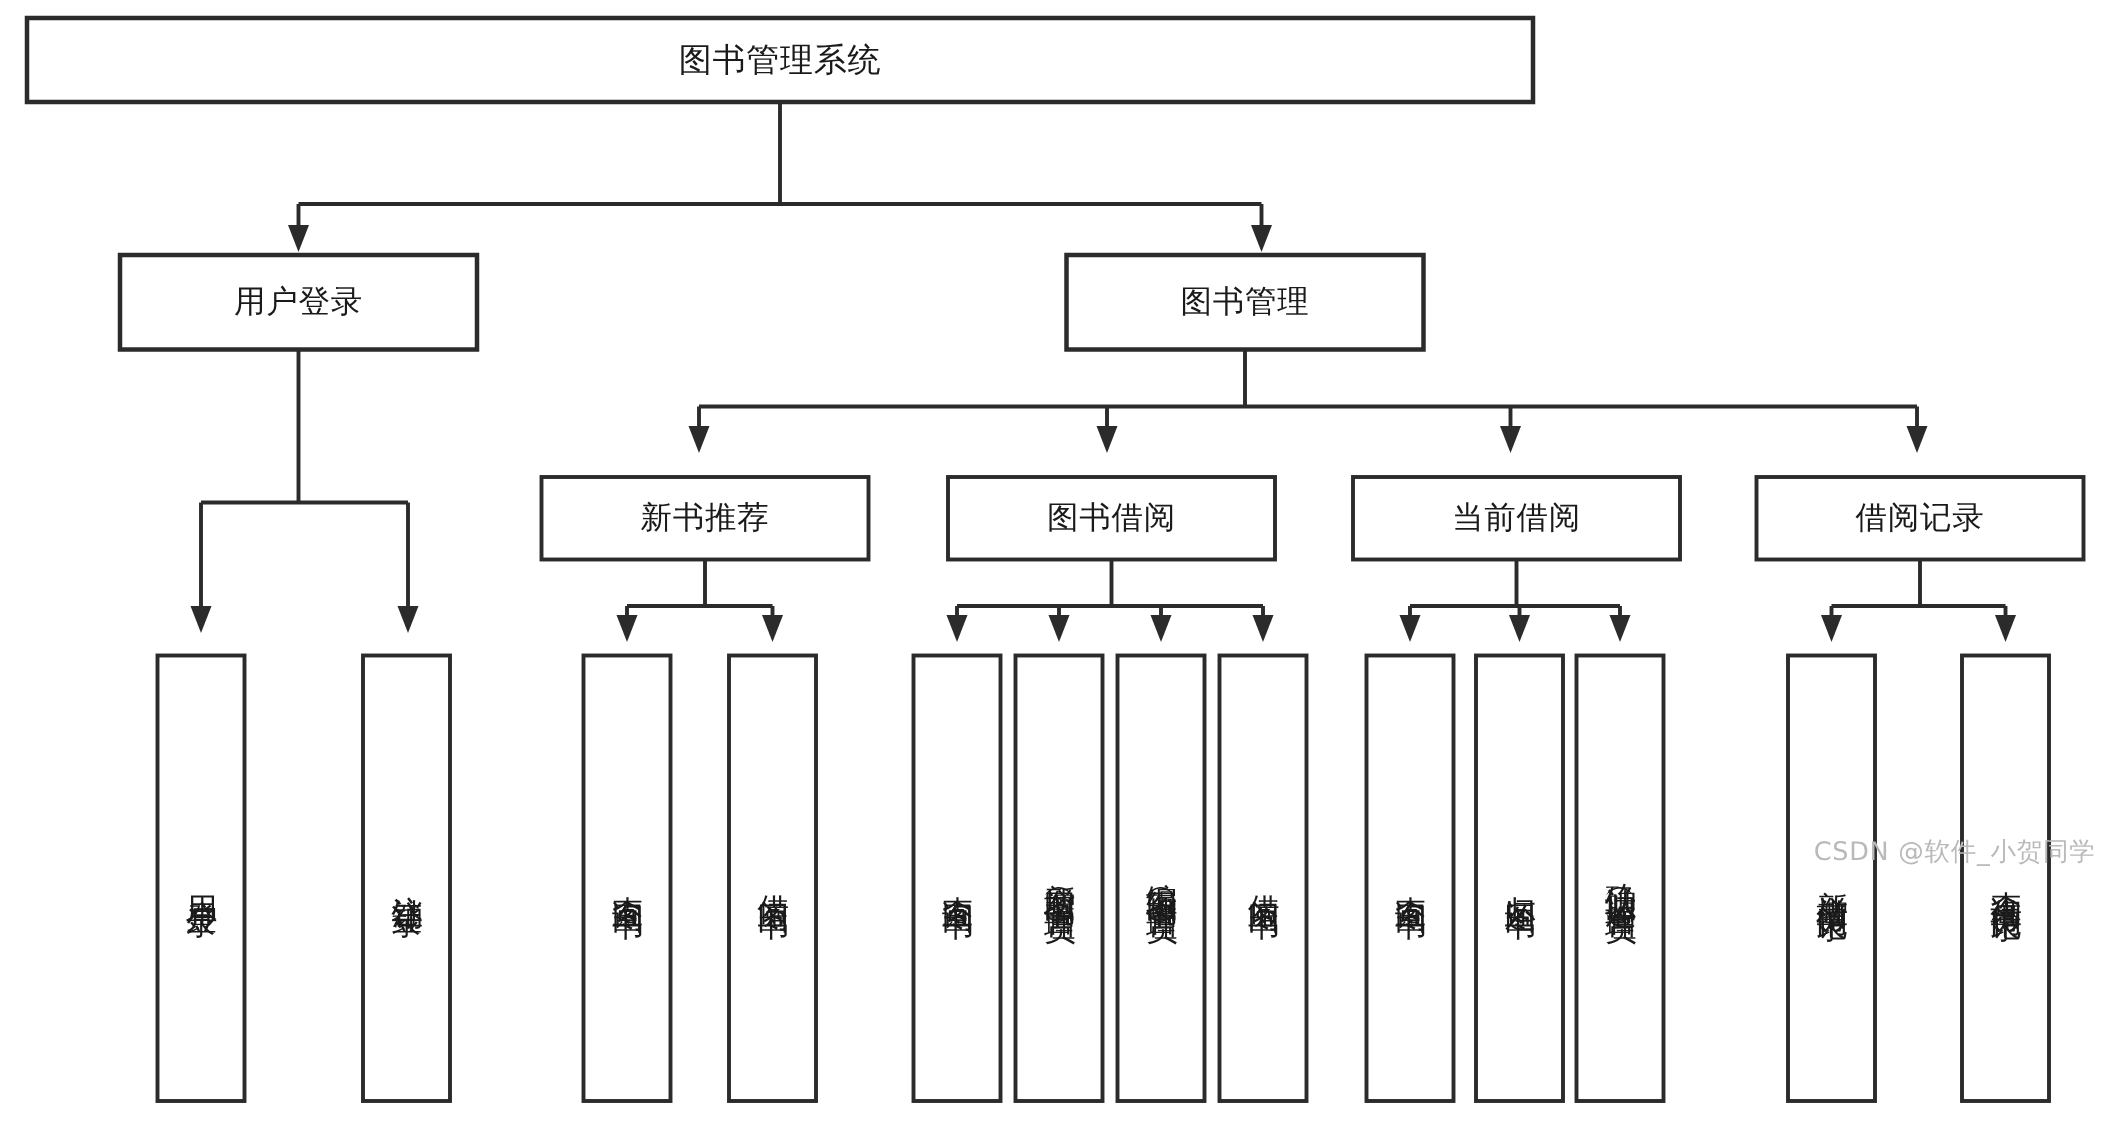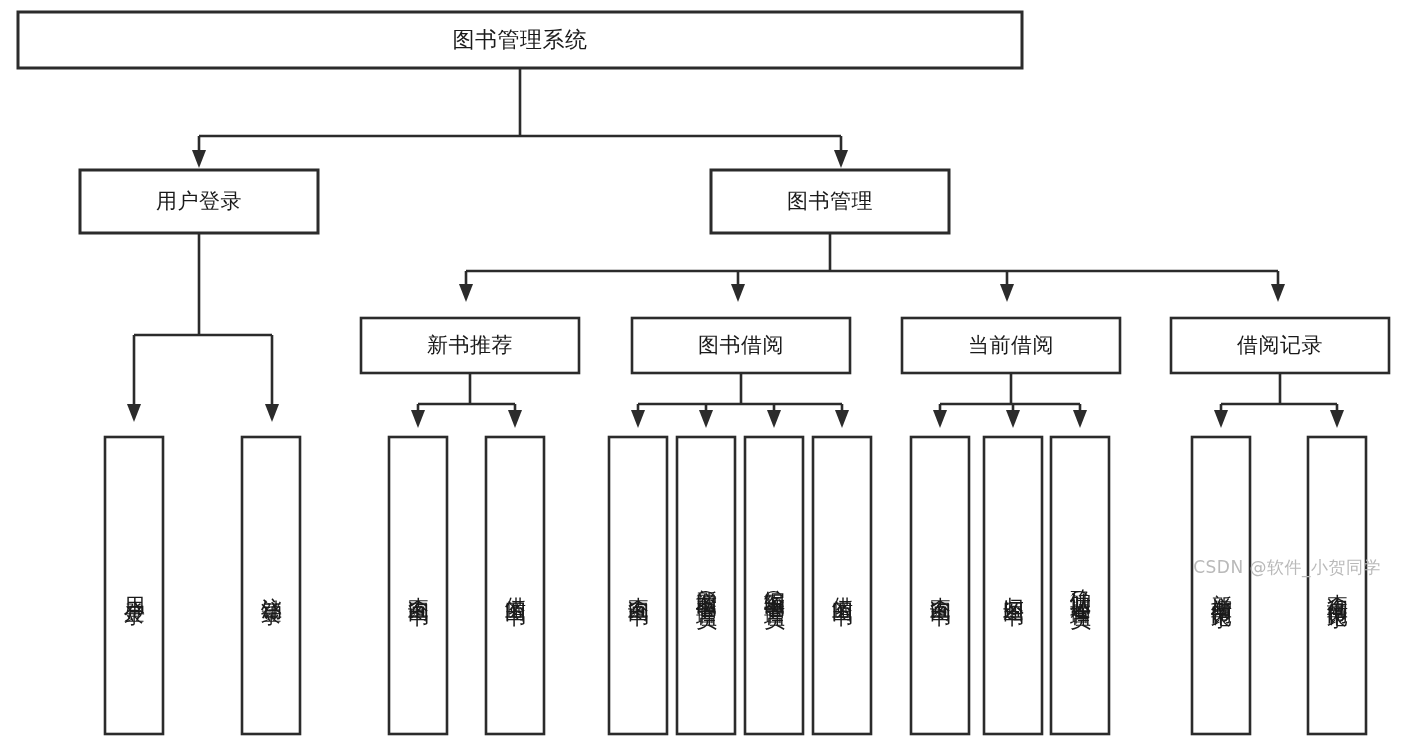--- a/index.html
+++ b/index.html
@@ -76,21 +76,21 @@
     font-family: "DejaVu Sans", "Liberation Sans", sans-serif;
     font-size: 21px;
     line-height: 1.1;
     color: #1a1a1a;
     letter-spacing: 3px;
     white-space: nowrap;
     text-align: center;
   }
   .watermark {
     position: absolute;
-    right: 24px;
+    right: 8px;
     bottom: 4px;
     font-family: "DejaVu Sans", "Liberation Sans", sans-serif;
     font-size: 17px;
     color: #b9b9b9;
     letter-spacing: 0.5px;
     white-space: nowrap;
     user-select: none;
   }
 </style>
 </head>

